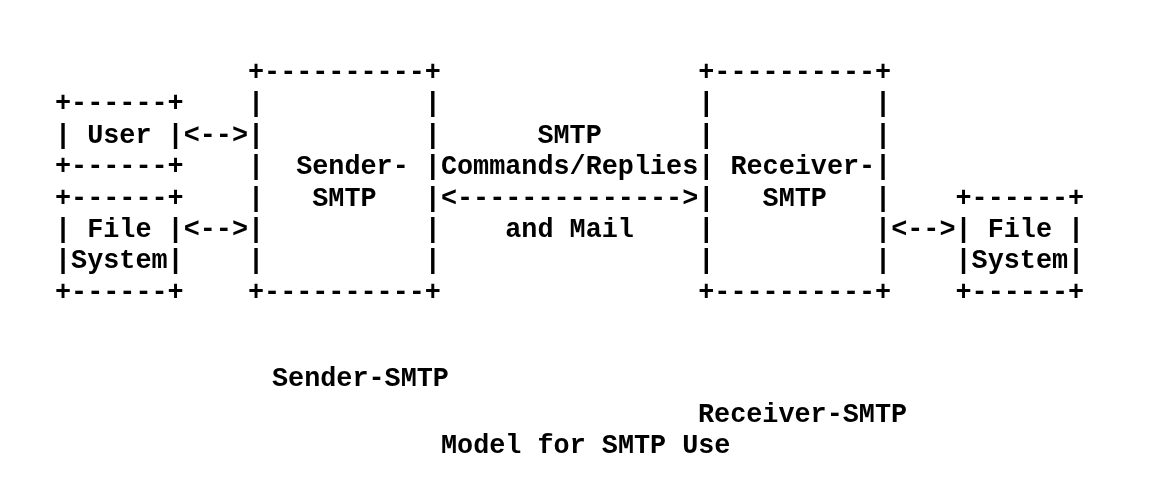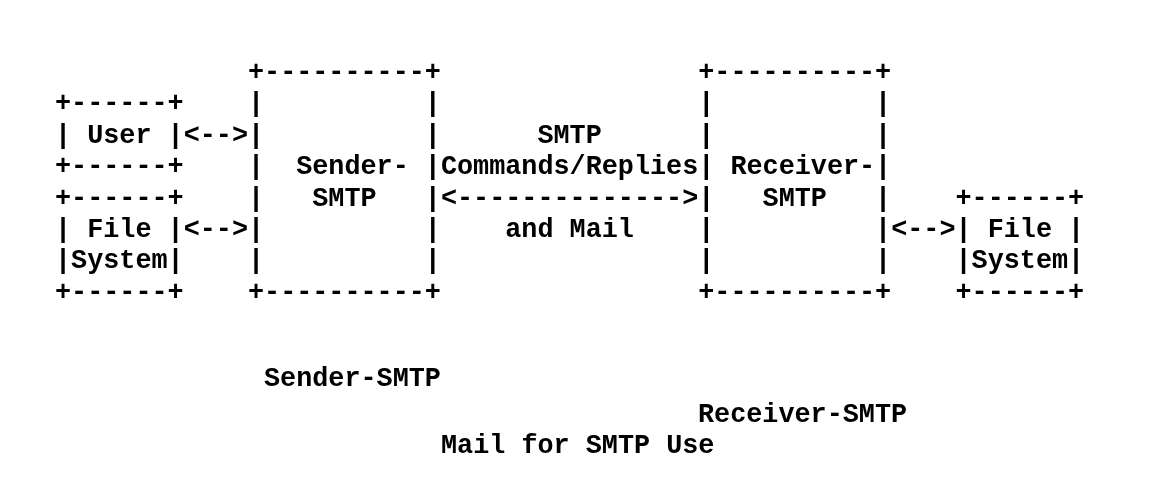--- a/index.html
+++ b/index.html
@@ -19,35 +19,35 @@
     font-family: "Liberation Mono", "DejaVu Sans Mono", monospace;
     font-size: 26.8px;
     line-height: 31.4px;
     font-weight: 700;
     color: #000000;
     white-space: pre;
     letter-spacing: 0;
     font-variant-ligatures: none;
   }
   #ascii-art   { left: 55px;  top: 58px;  }
-  #sender-lbl  { left: 264px; top: 364px; }
+  #sender-lbl  { left: 272px; top: 364px; }
   #receiver-lbl{ left: 698px; top: 364px; margin-top: 36px; }
   #caption     { left: 441px; top: 431px; }
 </style>
 </head>
 <body>
 
 <div>
   <pre id="ascii-art" class="mono">            +----------+                +----------+
 +------+    |          |                |          |
 | User |&lt;--&gt;|          |      SMTP      |          |
 +------+    |  Sender- |Commands/Replies| Receiver-|
 +------+    |   SMTP   |&lt;--------------&gt;|   SMTP   |    +------+
 | File |&lt;--&gt;|          |    and Mail    |          |&lt;--&gt;| File |
 |System|    |          |                |          |    |System|
 +------+    +----------+                +----------+    +------+</pre>
 
   <pre id="sender-lbl" class="mono">Sender-SMTP</pre>
 
   <pre id="receiver-lbl" class="mono">Receiver-SMTP</pre>
 
-  <pre id="caption" class="mono">Mail for SMTP Use</pre>
+  <pre id="caption" class="mono">Model for SMTP Use</pre>
 </div>
 
 </body></html>

